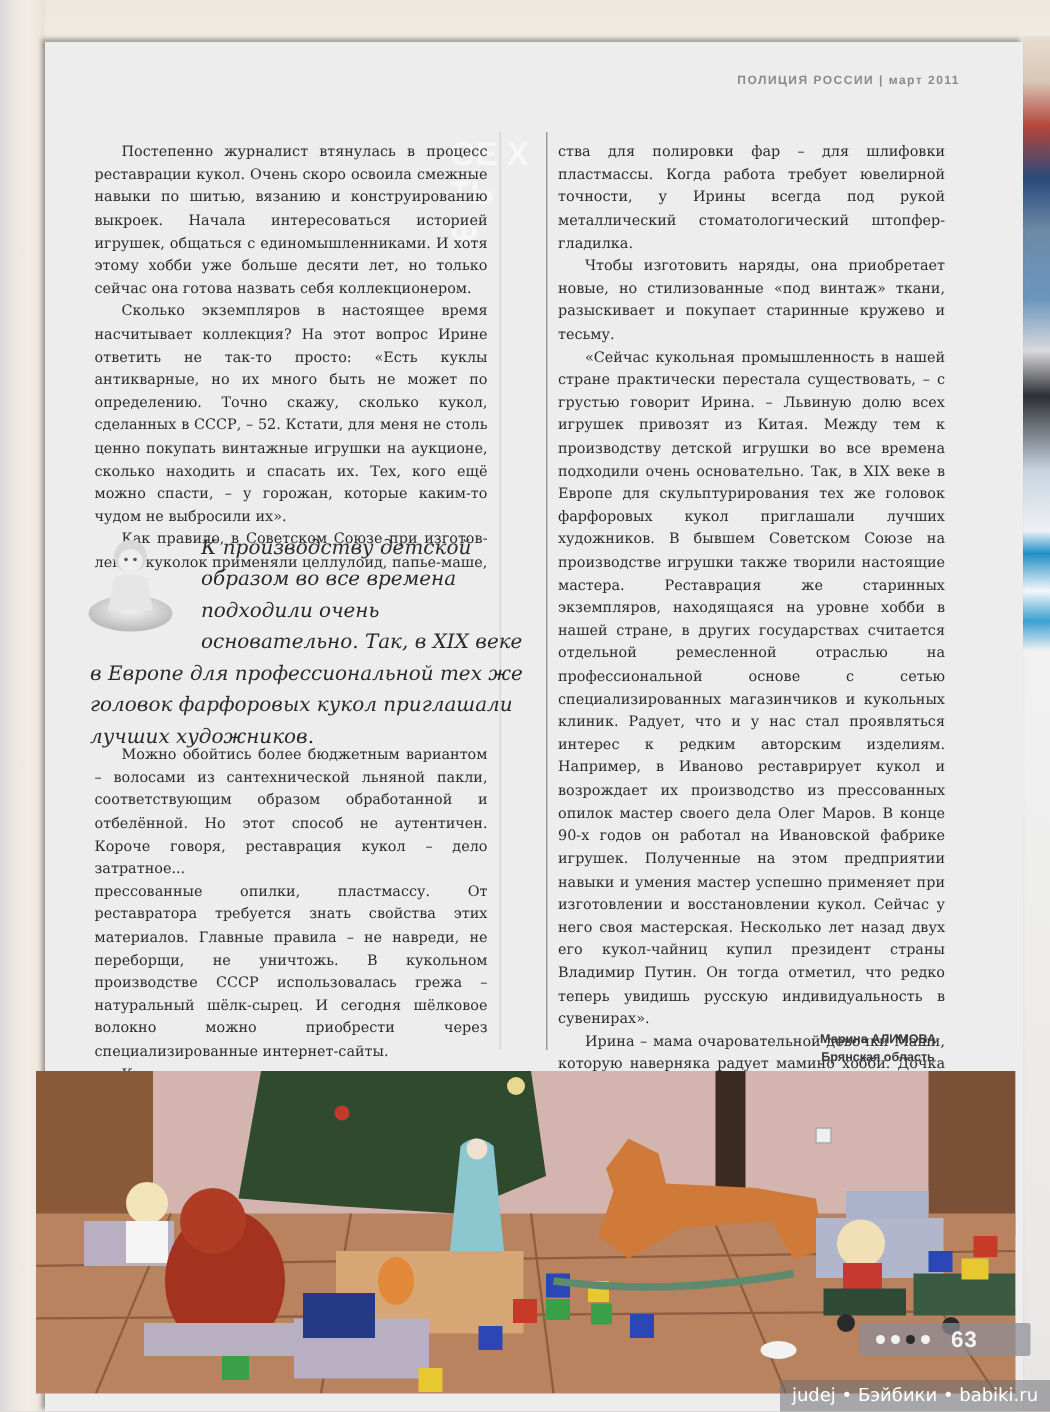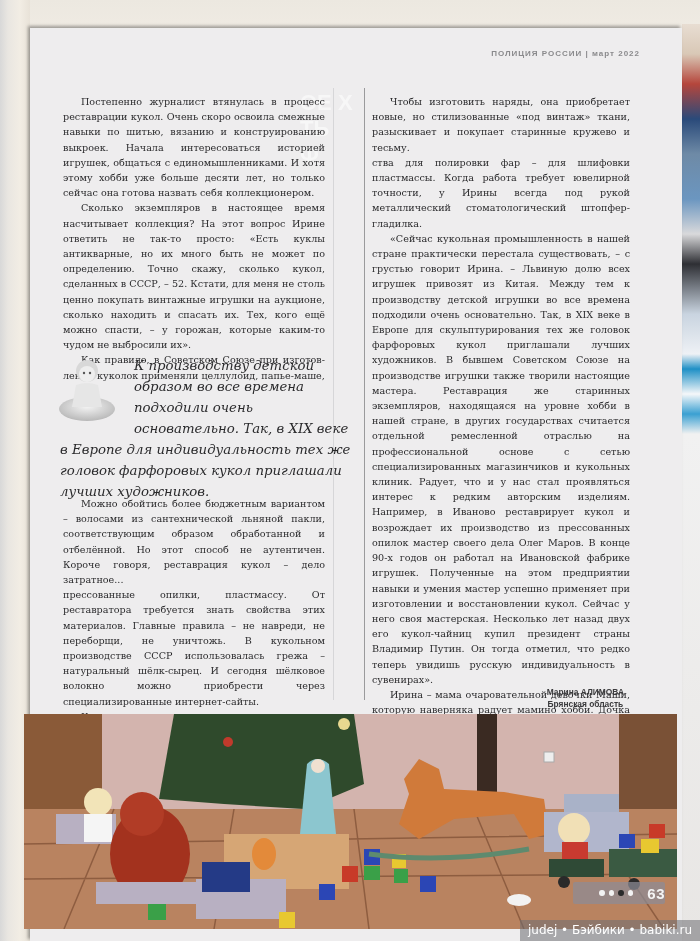--- a/index.html
+++ b/index.html
@@ -63,23 +63,23 @@
   .byline {
     position:absolute; right:76px; top:686px; text-align:center;
     font-family:Liberation Sans, sans-serif; font-weight:bold; font-size:8.4px;
     line-height:12px; color:#3a3a3c;
   }
   .photo {
     position:absolute; left:24px; top:714px; width:653px; height:215px; overflow:hidden;
     background:#c59a84;
   }
   .page-badge {
-    position:absolute; left:573px; top:882px; width:92px; height:22px;
+    position:absolute; left:573px; top:882px; width:114px; height:22px;
     background:rgba(140,140,150,0.72); border-radius:2px;
-    display:flex; align-items:center; padding-left:26px; box-sizing:border-box;
+    display:flex; align-items:center; padding-left:11px; box-sizing:border-box;
   }
   .page-badge .dot { width:6px; height:6px; border-radius:50%; background:#f2f2f2; margin-right:4px; }
   .page-badge .dot.dark { background:#2a2a2a; }
   .page-badge .num {
     margin-left:10px; font-family:"Liberation Sans", sans-serif; font-weight:bold;
     font-size:15px; color:#f4f4f4; letter-spacing:0.5px;
   }
   .watermark {
     position:absolute; left:520px; top:920px; width:180px; height:34px;
     background:rgba(110,110,115,0.55);
@@ -91,21 +91,21 @@
 <body>
 
 <div class="scan-top"></div>
 <div class="scan-left"></div>
 <div class="next-page"></div>
 
 <div class="page"></div>
 
 <div class="ghost">ОЕ Х<br>ТЬ<br>Ф</div>
 
-<div class="running-head">ПОЛИЦИЯ РОССИИ | март 2022</div>
+<div class="running-head">ПОЛИЦИЯ РОССИИ | март 2011</div>
 
 <div class="col-rule-left"></div>
 <div class="col-rule"></div>
 
 <div class="col col-left" style="top:94px;">
   <p>Постепенно журналист втянулась в процесс реставрации кукол. Очень скоро освоила смежные навыки по шитью, вязанию и конструированию вы­кроек. Начала интересоваться историей игрушек, общаться с единомышленниками. И хотя этому хобби уже больше десяти лет, но только сейчас она готова назвать себя коллекционером.</p>
   <p>Сколько экземпляров в настоящее время насчи­тывает коллекция? На этот вопрос Ирине ответить не так-то просто: «Есть куклы антикварные, но их много быть не может по определению. Точно скажу, сколько кукол, сделанных в СССР, – 52. Кстати, для меня не столь ценно покупать винтажные игрушки на аукционе, сколько находить и спасать их. Тех, кого ещё можно спасти, – у горожан, которые каким-то чудом не выбросили их».</p>
   <p>Как правило, в Советском Союзе при изготов­лении куколок применяли целлулоид, папье-маше,</p>
 </div>
 
@@ -122,35 +122,35 @@
     <circle cx="31" cy="16" r="11" fill="#d8d8d8"></circle>
     <circle cx="31" cy="19" r="8" fill="#eeeeee"></circle>
     <circle cx="28" cy="18" r="1.2" fill="#555"></circle>
     <circle cx="34" cy="18" r="1.2" fill="#555"></circle>
   </svg>
   <div class="quote-text">
     <span class="pq-line" style="left:78px;top:0px;">К производству детской</span>
     <span class="pq-line" style="left:78px;top:21px;">образом во все времена</span>
     <span class="pq-line" style="left:78px;top:42px;">подходили очень</span>
     <span class="pq-line" style="left:78px;top:63px;">основательно. Так, в XIX веке</span>
-    <span class="pq-line" style="left:4px;top:84px;">в Европе для индивидуальность тех же</span>
+    <span class="pq-line" style="left:4px;top:84px;">в Европе для профессиональной тех же</span>
     <span class="pq-line" style="left:4px;top:105px;">головок фарфоровых кукол приглашали</span>
     <span class="pq-line" style="left:4px;top:126px;">лучших художников.</span>
   </div>
 </div>
 
 <div class="col col-left" style="top:496px;">
   <p>Можно обойтись более бюджетным вариантом – волосами из сантехнической льняной пакли, соот­ветствующим образом обработанной и отбелённой. Но этот способ не аутентичен. Короче говоря, рестав­рация кукол – дело затратное...</p>
   <p style="text-indent:0">прессованные опилки, пластмассу. От реставратора требуется знать свойства этих материалов. Главные правила – не навреди, не переборщи, не уничтожь. В кукольном производстве СССР использовалась гре­жа – натуральный шёлк-сырец. И сегодня шёлковое волокно можно приобрести через специализирован­ные интернет-сайты.</p>
   <p>Как ни странно, для этого дела очень хорошо подходят инструменты и материалы, используемые автомобилистами и стоматологами. Например, сред-</p>
 </div>
 
 <div class="col col-right">
+  <p style="text-indent:0">ства для полировки фар – для шлифовки пластмассы. Когда работа требует ювелирной точности, у Ирины всегда под рукой металлический стоматологический штопфер-гладилка.</p>
   <p>Чтобы изготовить наряды, она приобретает новые, но стилизованные «под винтаж» ткани, разыскивает и покупает старинные кружево и тесьму.</p>
-  <p style="text-indent:0">ства для полировки фар – для шлифовки пластмассы. Когда работа требует ювелирной точности, у Ирины всегда под рукой металлический стоматологический штопфер-гладилка.</p>
   <p>«Сейчас кукольная промышленность в нашей стране практически перестала существовать, – с гру­стью говорит Ирина. – Львиную долю всех игрушек привозят из Китая. Между тем к производству дет­ской игрушки во все времена подходили очень осно­вательно. Так, в XIX веке в Европе для скульптуриро­вания тех же головок фарфоровых кукол приглашали лучших художников. В бывшем Советском Союзе на производстве игрушки также творили настоящие мастера. Реставрация же старинных экземпляров, находящаяся на уровне хобби в нашей стране, в других государствах считается отдельной ремеслен­ной отраслью на профессиональной основе с сетью специализированных магазинчиков и кукольных клиник. Радует, что и у нас стал проявляться интерес к редким авторским изделиям. Например, в Иваново реставрирует кукол и возрождает их производство из прессованных опилок мастер своего дела Олег Маров. В конце 90-х годов он работал на Ивановской фабрике игрушек. Полученные на этом предпри­ятии навыки и умения мастер успешно применяет при изготовлении и восстановлении кукол. Сейчас у него своя мастерская. Несколько лет назад двух его кукол-чайниц купил президент страны Владимир Путин. Он тогда отметил, что редко теперь увидишь русскую индивидуальность в сувенирах».</p>
   <p>Ирина – мама очаровательной девочки Маши, которую наверняка радует мамино хобби. Дочка играет в куклы? «Конечно, – улыбается Черняв­ская. – Маша очень способствует развитию моего увлечения. Ей нравится наблюдать за процессом восстановления. Несмотря на то, что малышке всего пять лет, она уже пробует шить одёжки для Барби. И при этом с удовольствием играет с пластмассовыми советскими куклами. Говорит, что они «похожи на маленьких девочек».</p>
 </div>
 
 <div class="byline">
   <div>Марина АЛИМОВА</div>
   <div>Брянская область</div>
 </div>
 
 <div class="photo">

